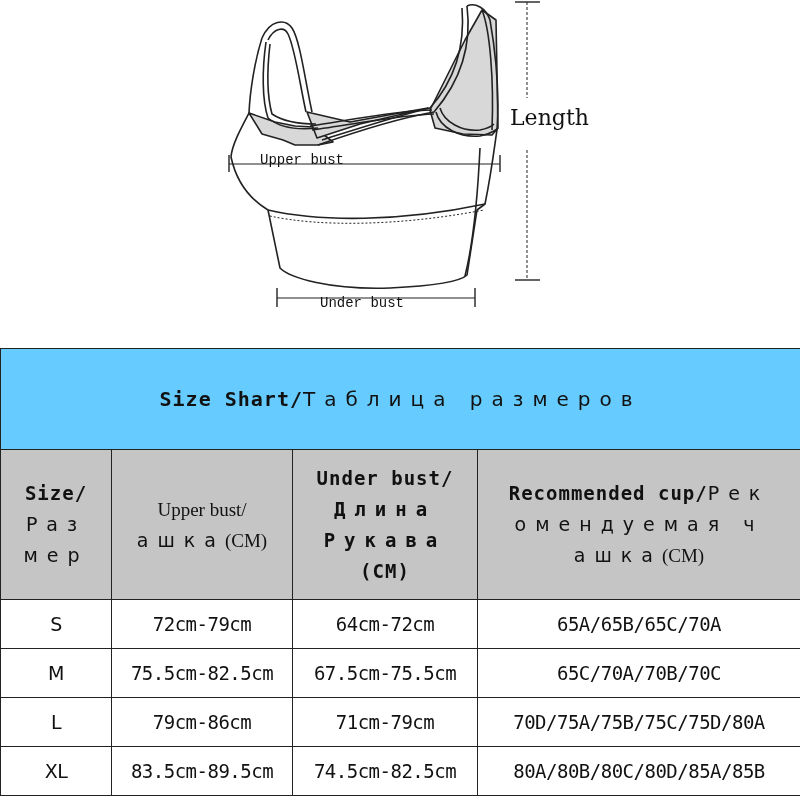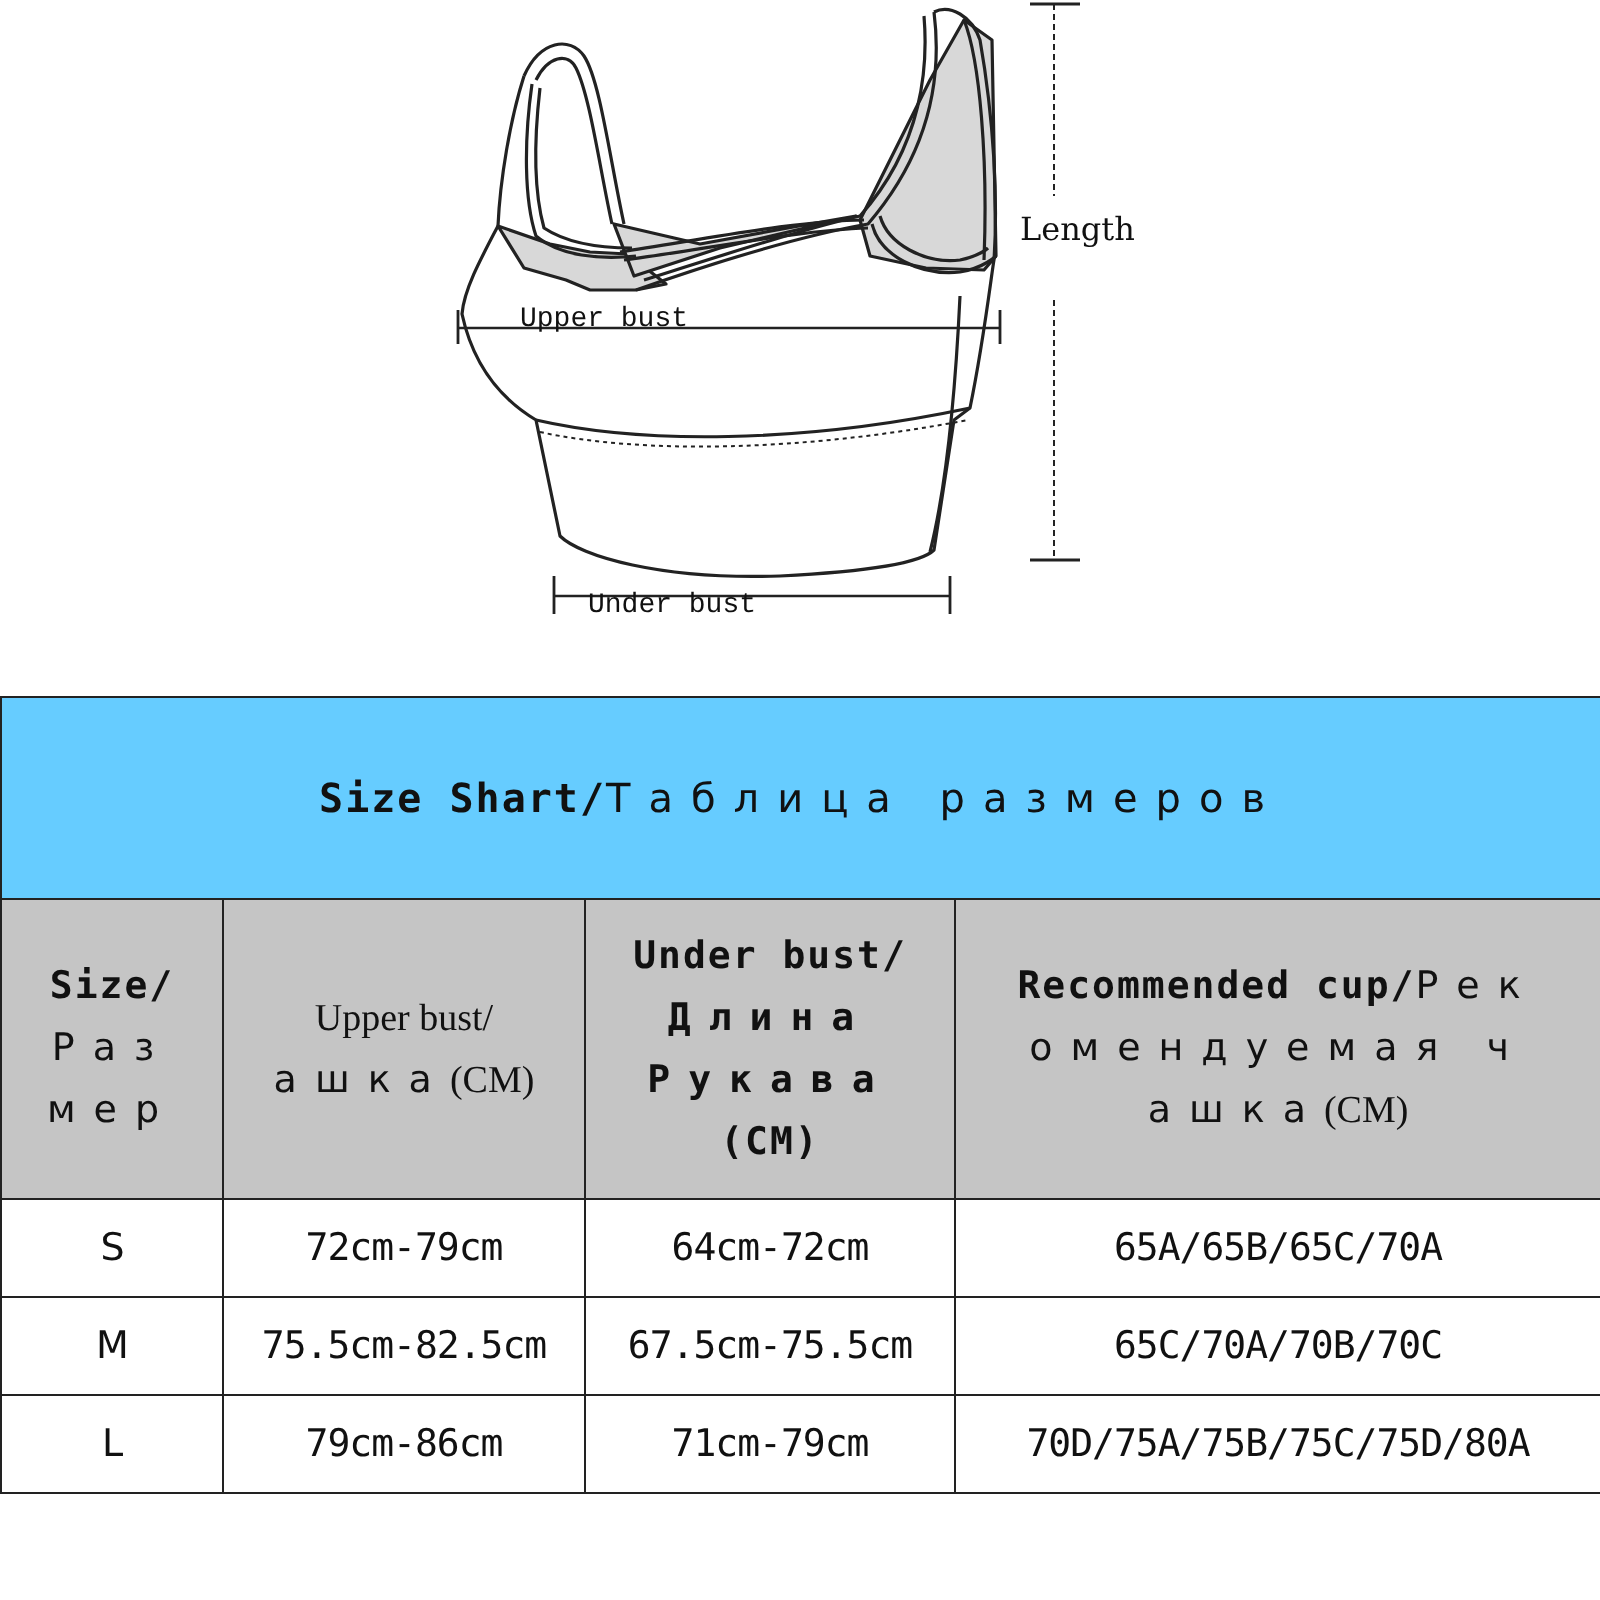--- a/index.html
+++ b/index.html
@@ -1,22 +1,22 @@
 <!DOCTYPE html>
 <html><head>
 <meta charset="utf-8">
 <style>
   html, body { margin:0; padding:0; background:#ffffff; }
   body { width:800px; height:800px; position:relative; overflow:hidden; font-family:"DejaVu Sans", sans-serif; color:#111; }
   .diagram { position:absolute; left:0; top:0; width:800px; height:340px; }
   .diagram svg { position:absolute; left:0; top:0; }
   .lbl { position:absolute; font-family:"Liberation Mono", "DejaVu Sans Mono", monospace; color:#111; white-space:nowrap; }
   .lbl-upper { left:260px; top:152px; font-size:14px; }
-  .lbl-under { left:294px; top:295px; font-size:14px; }
-  .lbl-length { left:510px; top:105px; font-size:16px; font-family:"DejaVu Serif", serif; }
+  .lbl-under { left:320px; top:295px; font-size:14px; }
+  .lbl-length { left:510px; top:105px; font-size:22px; font-family:"DejaVu Serif", serif; }
 
   .table-wrap { position:absolute; left:0; top:348px; width:800px; height:576px; }
   table { border-collapse:collapse; width:800px; table-layout:fixed; }
   td, th { border:1.5px solid #222; text-align:center; vertical-align:middle; padding:0; }
   .title-row th { background:#66ccff; height:100px; font-weight:normal; font-size:20px; letter-spacing:1px; }
   .title-en { font-weight:bold; font-family:"DejaVu Sans Mono", monospace; }
   .title-ru { letter-spacing:9px; }
   .head-row th { background:#c5c5c5; height:149px; font-weight:normal; font-size:19px; line-height:31px; }
   .head-row .b { font-weight:bold; font-family:"DejaVu Sans Mono", monospace; letter-spacing:1px; }
   .head-row .sp { letter-spacing:9px; }
@@ -128,15 +128,21 @@
       <td>75.5cm-82.5cm</td>
       <td>67.5cm-75.5cm</td>
       <td>65C/70A/70B/70C</td>
     </tr>
     <tr class="data-row">
       <td class="size">L</td>
       <td>79cm-86cm</td>
       <td>71cm-79cm</td>
       <td>70D/75A/75B/75C/75D/80A</td>
     </tr>
+    <tr class="data-row">
+      <td class="size">XL</td>
+      <td>83.5cm-89.5cm</td>
+      <td>74.5cm-82.5cm</td>
+      <td>80A/80B/80C/80D/85A/85B</td>
+    </tr>
   </tbody>
     </table>
 </div>
 
 </body></html>

